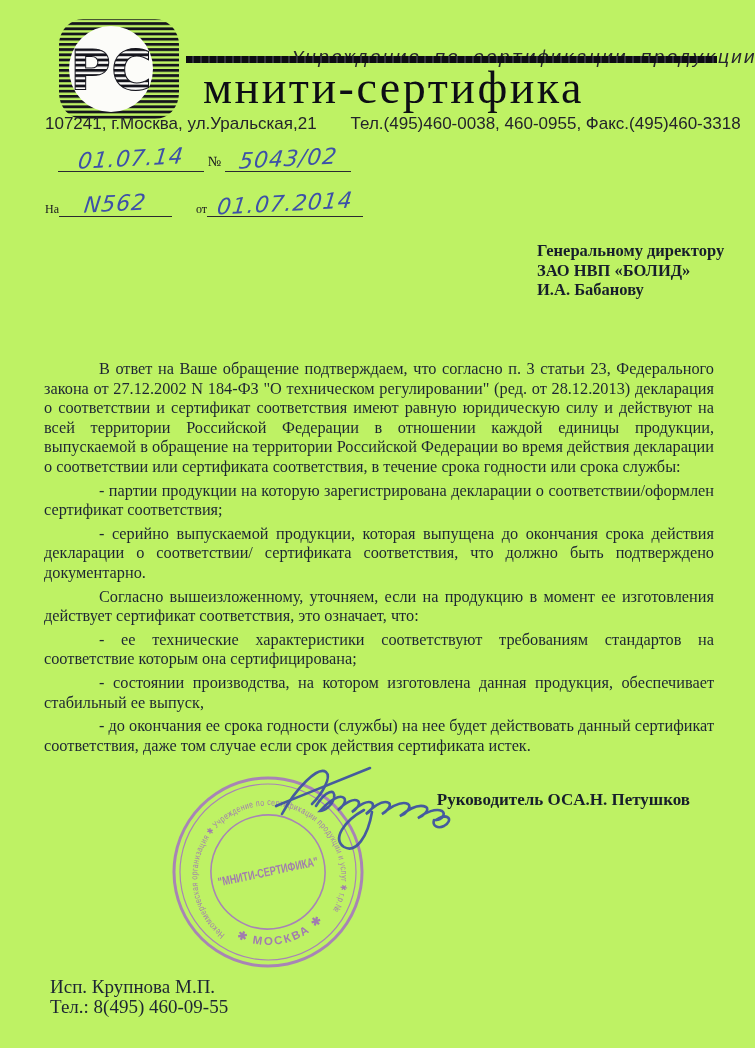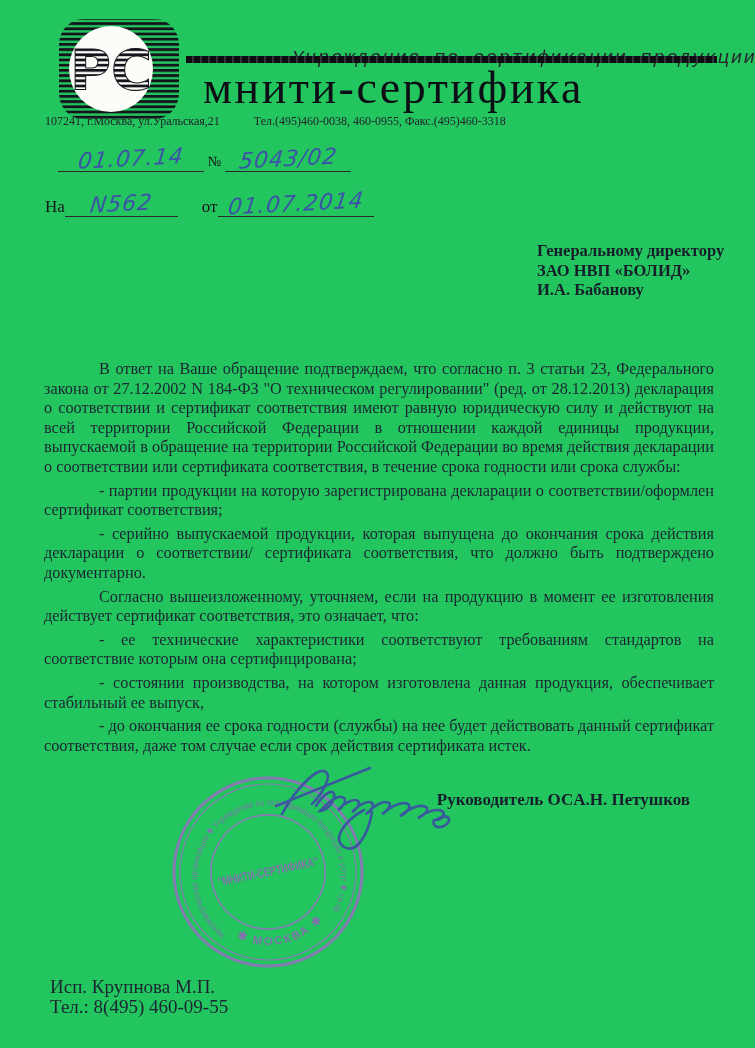--- a/index.html
+++ b/index.html
@@ -1,55 +1,55 @@
 <!DOCTYPE html>
 <html><head>
 <meta charset="utf-8">
 <style>
   html,body{margin:0;padding:0;background:#e8e8e6;}
   .page{
     position:relative;width:755px;height:1048px;margin:0 auto;
-    background:#22c55e;overflow:hidden;
+    background:#bef264;overflow:hidden;
     font-family:"Liberation Serif",serif;color:#1f2630;
   }
   
   .logo{position:absolute;left:57px;top:17px;}
   .tagline{
     position:absolute;top:47px;left:292px;white-space:nowrap;
     font-family:"Liberation Mono",monospace;font-style:italic;
     font-size:19px;letter-spacing:1.5px;color:#26262e;
   }
   .header-bar{
     position:absolute;top:56px;left:186px;width:531px;height:7px;
     background:repeating-linear-gradient(90deg,#0d0d12 0 6px,#33333c 6px 8px);
   }
   .org-name{
     position:absolute;top:61px;left:203px;white-space:nowrap;
     font-family:Liberation Serif, serif;font-size:46px;
     letter-spacing:2.5px;color:#0d0d15;
   }
   .addr-row{
     position:absolute;top:114px;left:45px;white-space:nowrap;
-    font-family:Liberation Serif, serif;font-size:12px;color:#23232b;
+    font-family:Liberation Sans, sans-serif;font-size:17px;color:#23232b;
   }
   .addr-row .gap{display:inline-block;width:34px;}
   
   .ref{position:absolute;font-size:16px;color:#15151c;}
   .ref-line1{top:148px;left:58px;}
   .ref-line2{top:193px;left:45px;}
   .blank{
     display:inline-block;border-bottom:1.6px solid #2a2a30;
     text-align:center;vertical-align:bottom;padding:0 4px 1px 4px;
   }
   .hand{
     font-family:"DejaVu Sans",sans-serif;font-style:italic;
     color:#3d51a8;font-size:22px;letter-spacing:1px;line-height:1;
     display:inline-block;transform:rotate(-3deg) skewX(-10deg);
   }
-  .printed-label{font-family:"Liberation Serif",serif;font-size:17px;color:#16161d;}
+  .printed-label{font-family:"Liberation Serif",serif;font-size:12px;color:#16161d;}
   .num-sign{font-size:14px;position:relative;top:-2px;padding:0 4px;}
   
   .recipient{
     position:absolute;top:241px;left:537px;font-weight:bold;
     font-size:16.5px;line-height:19.5px;color:#171e2b;white-space:nowrap;
   }
   
   .body-text{
     position:absolute;top:355px;left:40px;width:678px;
     font-size:16.3px;line-height:19.6px;text-align:justify;color:#1d2533;

